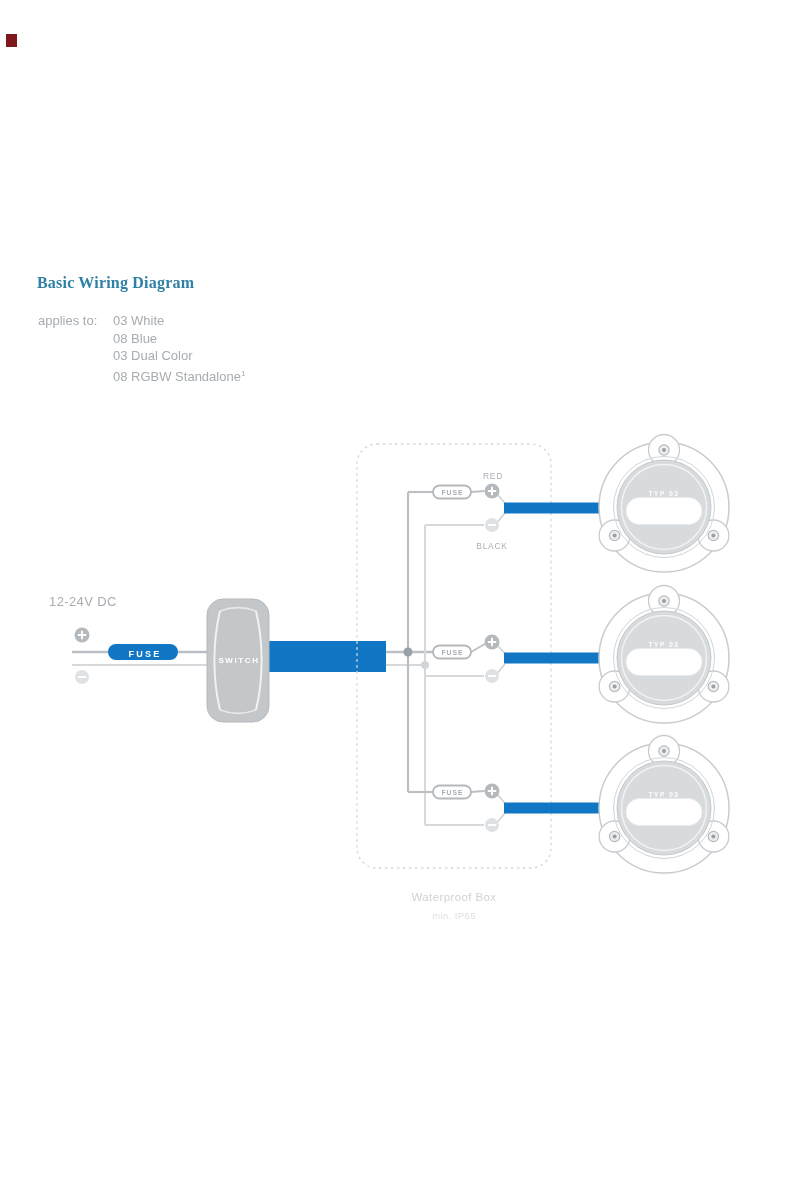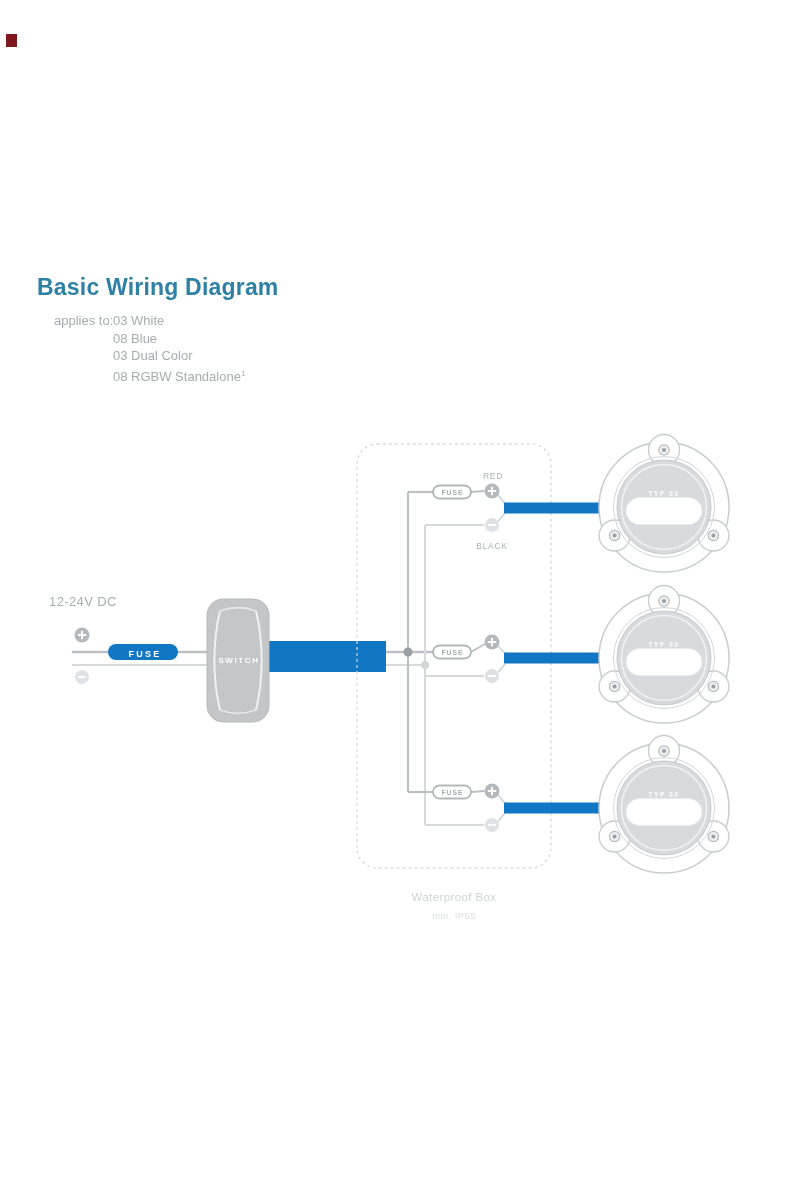--- a/index.html
+++ b/index.html
@@ -2,25 +2,25 @@
 <html><head>
 <meta charset="utf-8">
 <style>
   html,body{margin:0;padding:0;background:#ffffff;}
   .page{
     position:relative;width:800px;height:1200px;background:#ffffff;overflow:hidden;
     font-family:"Liberation Sans",sans-serif;
   }
   .brand-mark{position:absolute;left:6px;top:34px;width:11px;height:13px;background:#7e181d;}
   .page-title{
-    position:absolute;left:37px;top:274px;font-size:23px;font-weight:bold;
-    color:#2e80a4;letter-spacing:0.2px;
+    position:absolute;left:37px;top:274px;font-size:16px;font-weight:bold;
+    color:#2e80a4;letter-spacing:0.2px;font-family:Liberation Serif, serif;
   }
   .applies{position:absolute;left:38px;top:312px;font-size:13px;color:#a6acb0;line-height:17.6px;}
-  .applies-label{position:absolute;left:16px;top:0;white-space:nowrap;}
+  .applies-label{position:absolute;left:0;top:0;white-space:nowrap;}
   .applies-items{position:absolute;left:75px;top:0;white-space:nowrap;}
   .applies-items div{white-space:nowrap;}
   sup{font-size:8px;}
   svg{position:absolute;left:0;top:0;}
   svg text{font-family:"Liberation Sans",sans-serif;}
   .lbl-power{font-size:13px;fill:#a8adb2;letter-spacing:0.4px;}
   .lbl-fuse-main{font-size:9px;font-weight:bold;fill:#ffffff;letter-spacing:2.2px;}
   .lbl-switch{font-size:8px;font-weight:bold;fill:#ffffff;letter-spacing:1.6px;}
   .lbl-fuse-small{font-size:6.8px;font-weight:bold;fill:#a8adb2;letter-spacing:1px;}
   .lbl-wirecolor{font-size:8.5px;fill:#abb0b4;letter-spacing:0.7px;}

